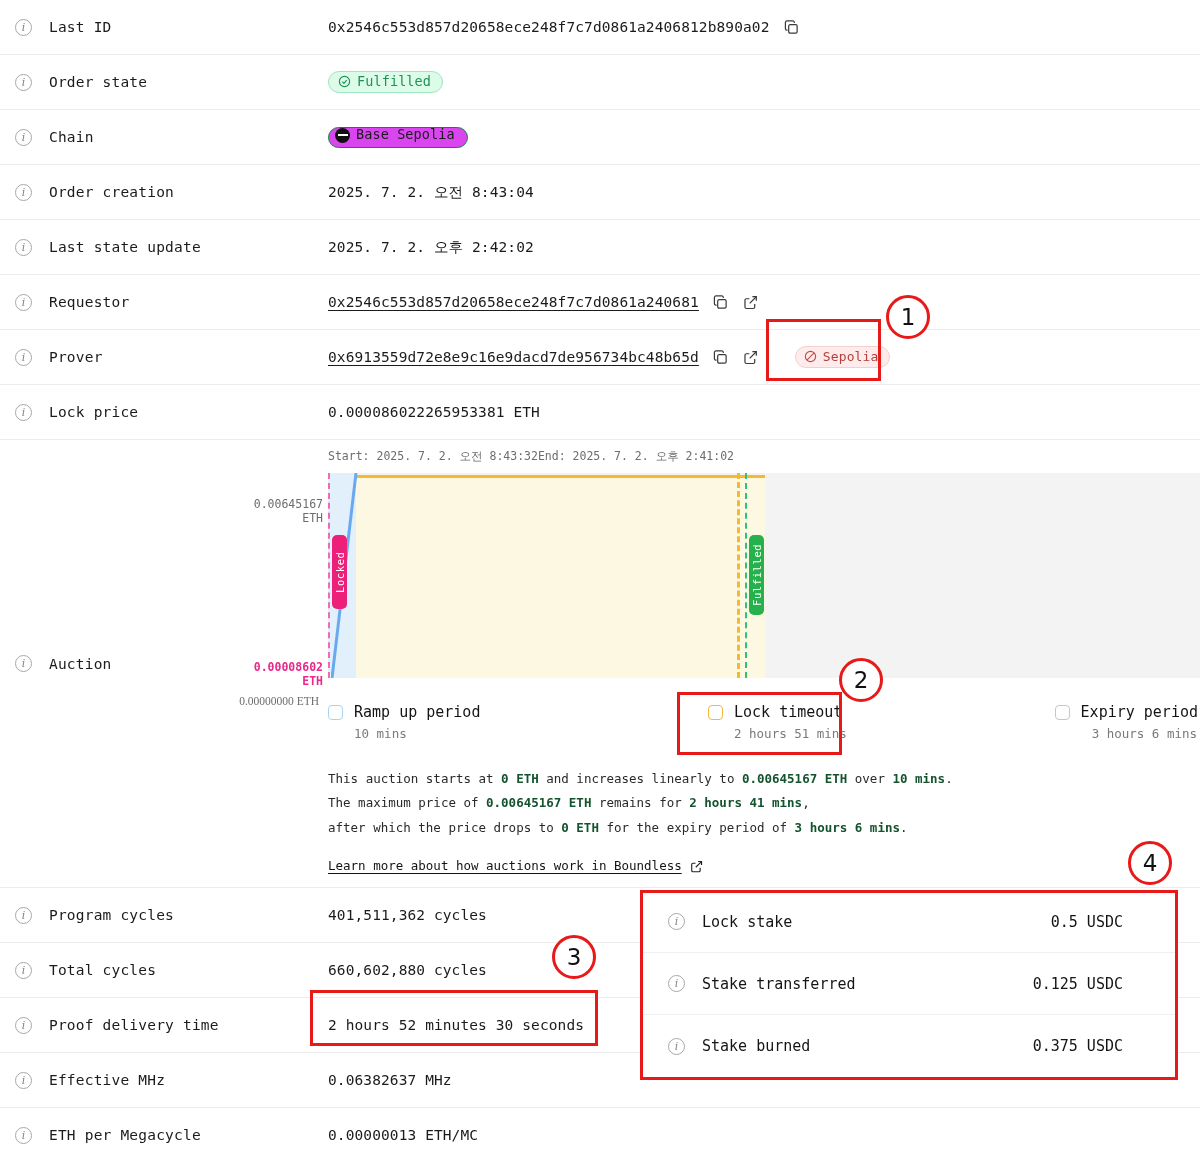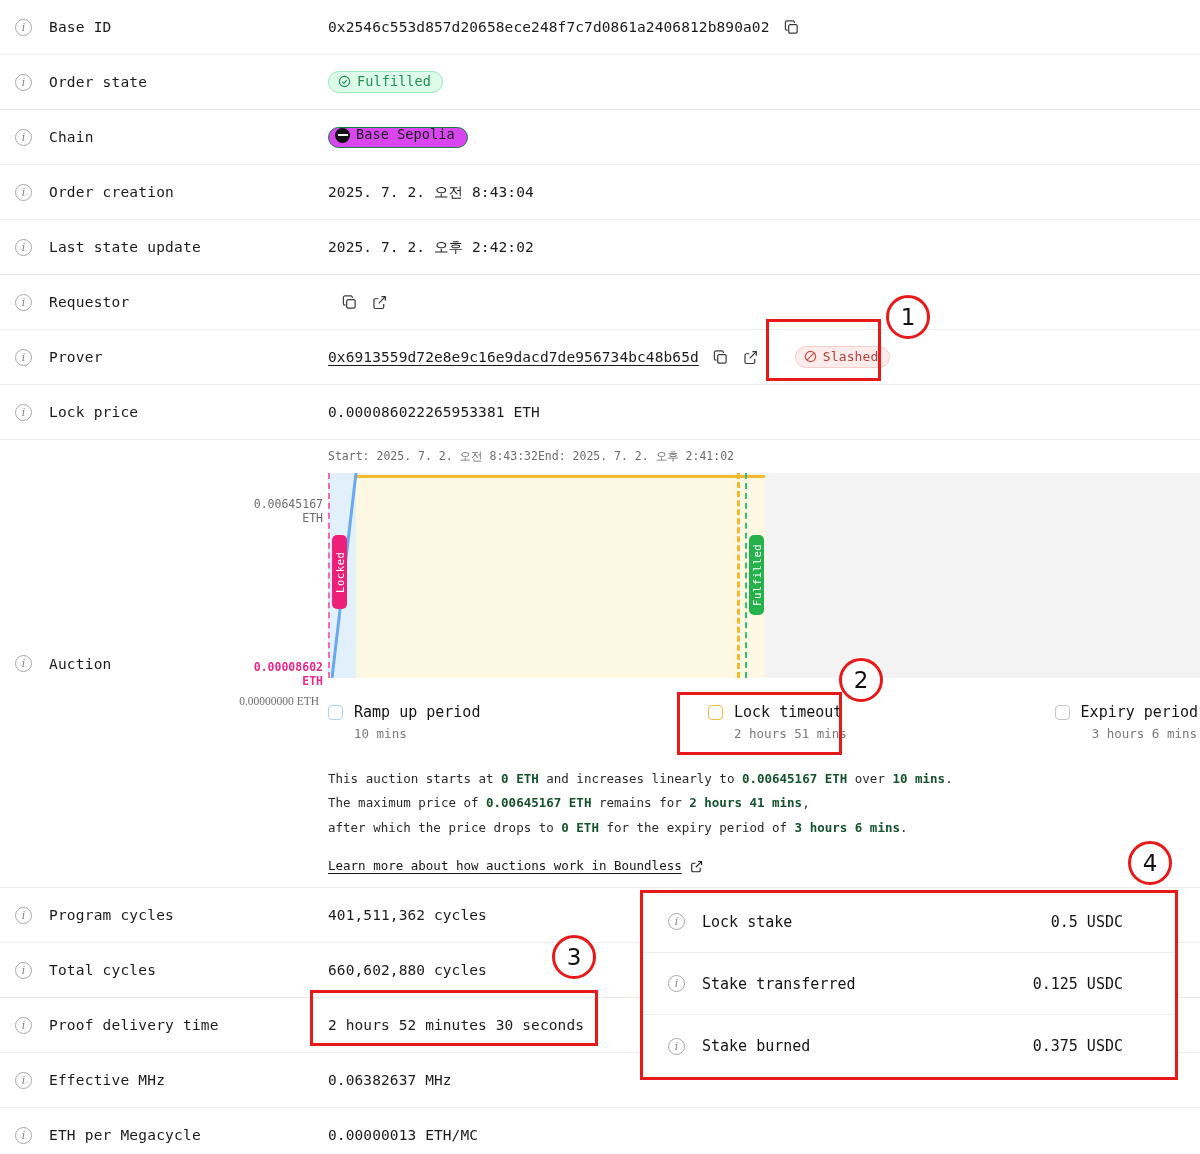--- a/index.html
+++ b/index.html
@@ -357,21 +357,21 @@
   }
 </style>
 </head>
 <body>
 
 <div id="page">
 
   <div class="row">
     <div class="row-label">
       <span class="info-icon">i</span>
-      <span class="label-text">Base ID</span>
+      <span class="label-text">Last ID</span>
     </div>
     <div class="row-value">
       <span>0x2546c553d857d20658ece248f7c7d0861a2406812b890a02</span>
       <span class="mini-icon">
         <svg width="15" height="15" viewBox="0 0 16 16" fill="none" stroke="#3b3b3b" stroke-width="1.3">
             <rect x="5" y="5" width="9" height="9" rx="1.5"></rect>
             <path d="M11 3.2V2.5A1.5 1.5 0 0 0 9.5 1H3.2A1.7 1.7 0 0 0 1.5 2.7V9.3A1.5 1.5 0 0 0 3 10.8h.8"></path>
           </svg>
       </span>
     </div>
@@ -421,20 +421,21 @@
     </div>
     <div class="row-value">2025. 7. 2. 오후 2:42:02</div>
   </div>
 
   <div class="row">
     <div class="row-label">
       <span class="info-icon">i</span>
       <span class="label-text">Requestor</span>
     </div>
     <div class="row-value">
+      <span class="link-addr">0x2546c553d857d20658ece248f7c7d0861a240681</span>
       <span class="mini-icon">
         <svg width="15" height="15" viewBox="0 0 16 16" fill="none" stroke="#3b3b3b" stroke-width="1.3">
             <rect x="5" y="5" width="9" height="9" rx="1.5"></rect>
             <path d="M11 3.2V2.5A1.5 1.5 0 0 0 9.5 1H3.2A1.7 1.7 0 0 0 1.5 2.7V9.3A1.5 1.5 0 0 0 3 10.8h.8"></path>
           </svg>
       </span>
       <span class="mini-icon">
         <svg width="15" height="15" viewBox="0 0 16 16" fill="none" stroke="#3b3b3b" stroke-width="1.3">
             <path d="M12.5 9.6v3.2a1.6 1.6 0 0 1-1.6 1.6H3.7a1.6 1.6 0 0 1-1.6-1.6V5.6A1.6 1.6 0 0 1 3.7 4h3.1"></path>
             <path d="M10 1.8h4.2V6"></path>
@@ -462,21 +463,21 @@
             <path d="M12.5 9.6v3.2a1.6 1.6 0 0 1-1.6 1.6H3.7a1.6 1.6 0 0 1-1.6-1.6V5.6A1.6 1.6 0 0 1 3.7 4h3.1"></path>
             <path d="M10 1.8h4.2V6"></path>
             <path d="M7.1 8.9l7-7"></path>
           </svg>
       </span>
       <span class="badge badge-slashed" style="margin-left:36px">
         <svg width="13" height="13" viewBox="0 0 16 16" fill="none" stroke="#c0504a" stroke-width="1.4">
             <circle cx="8" cy="8" r="6.3"></circle>
             <path d="M3.6 12.4L12.4 3.6"></path>
           </svg>
-        <span>Slashed</span>
+        <span>Sepolia</span>
       </span>
     </div>
   </div>
 
   <div class="row">
     <div class="row-label">
       <span class="info-icon">i</span>
       <span class="label-text">Lock price</span>
     </div>
     <div class="row-value">0.000086022265953381 ETH</div>

